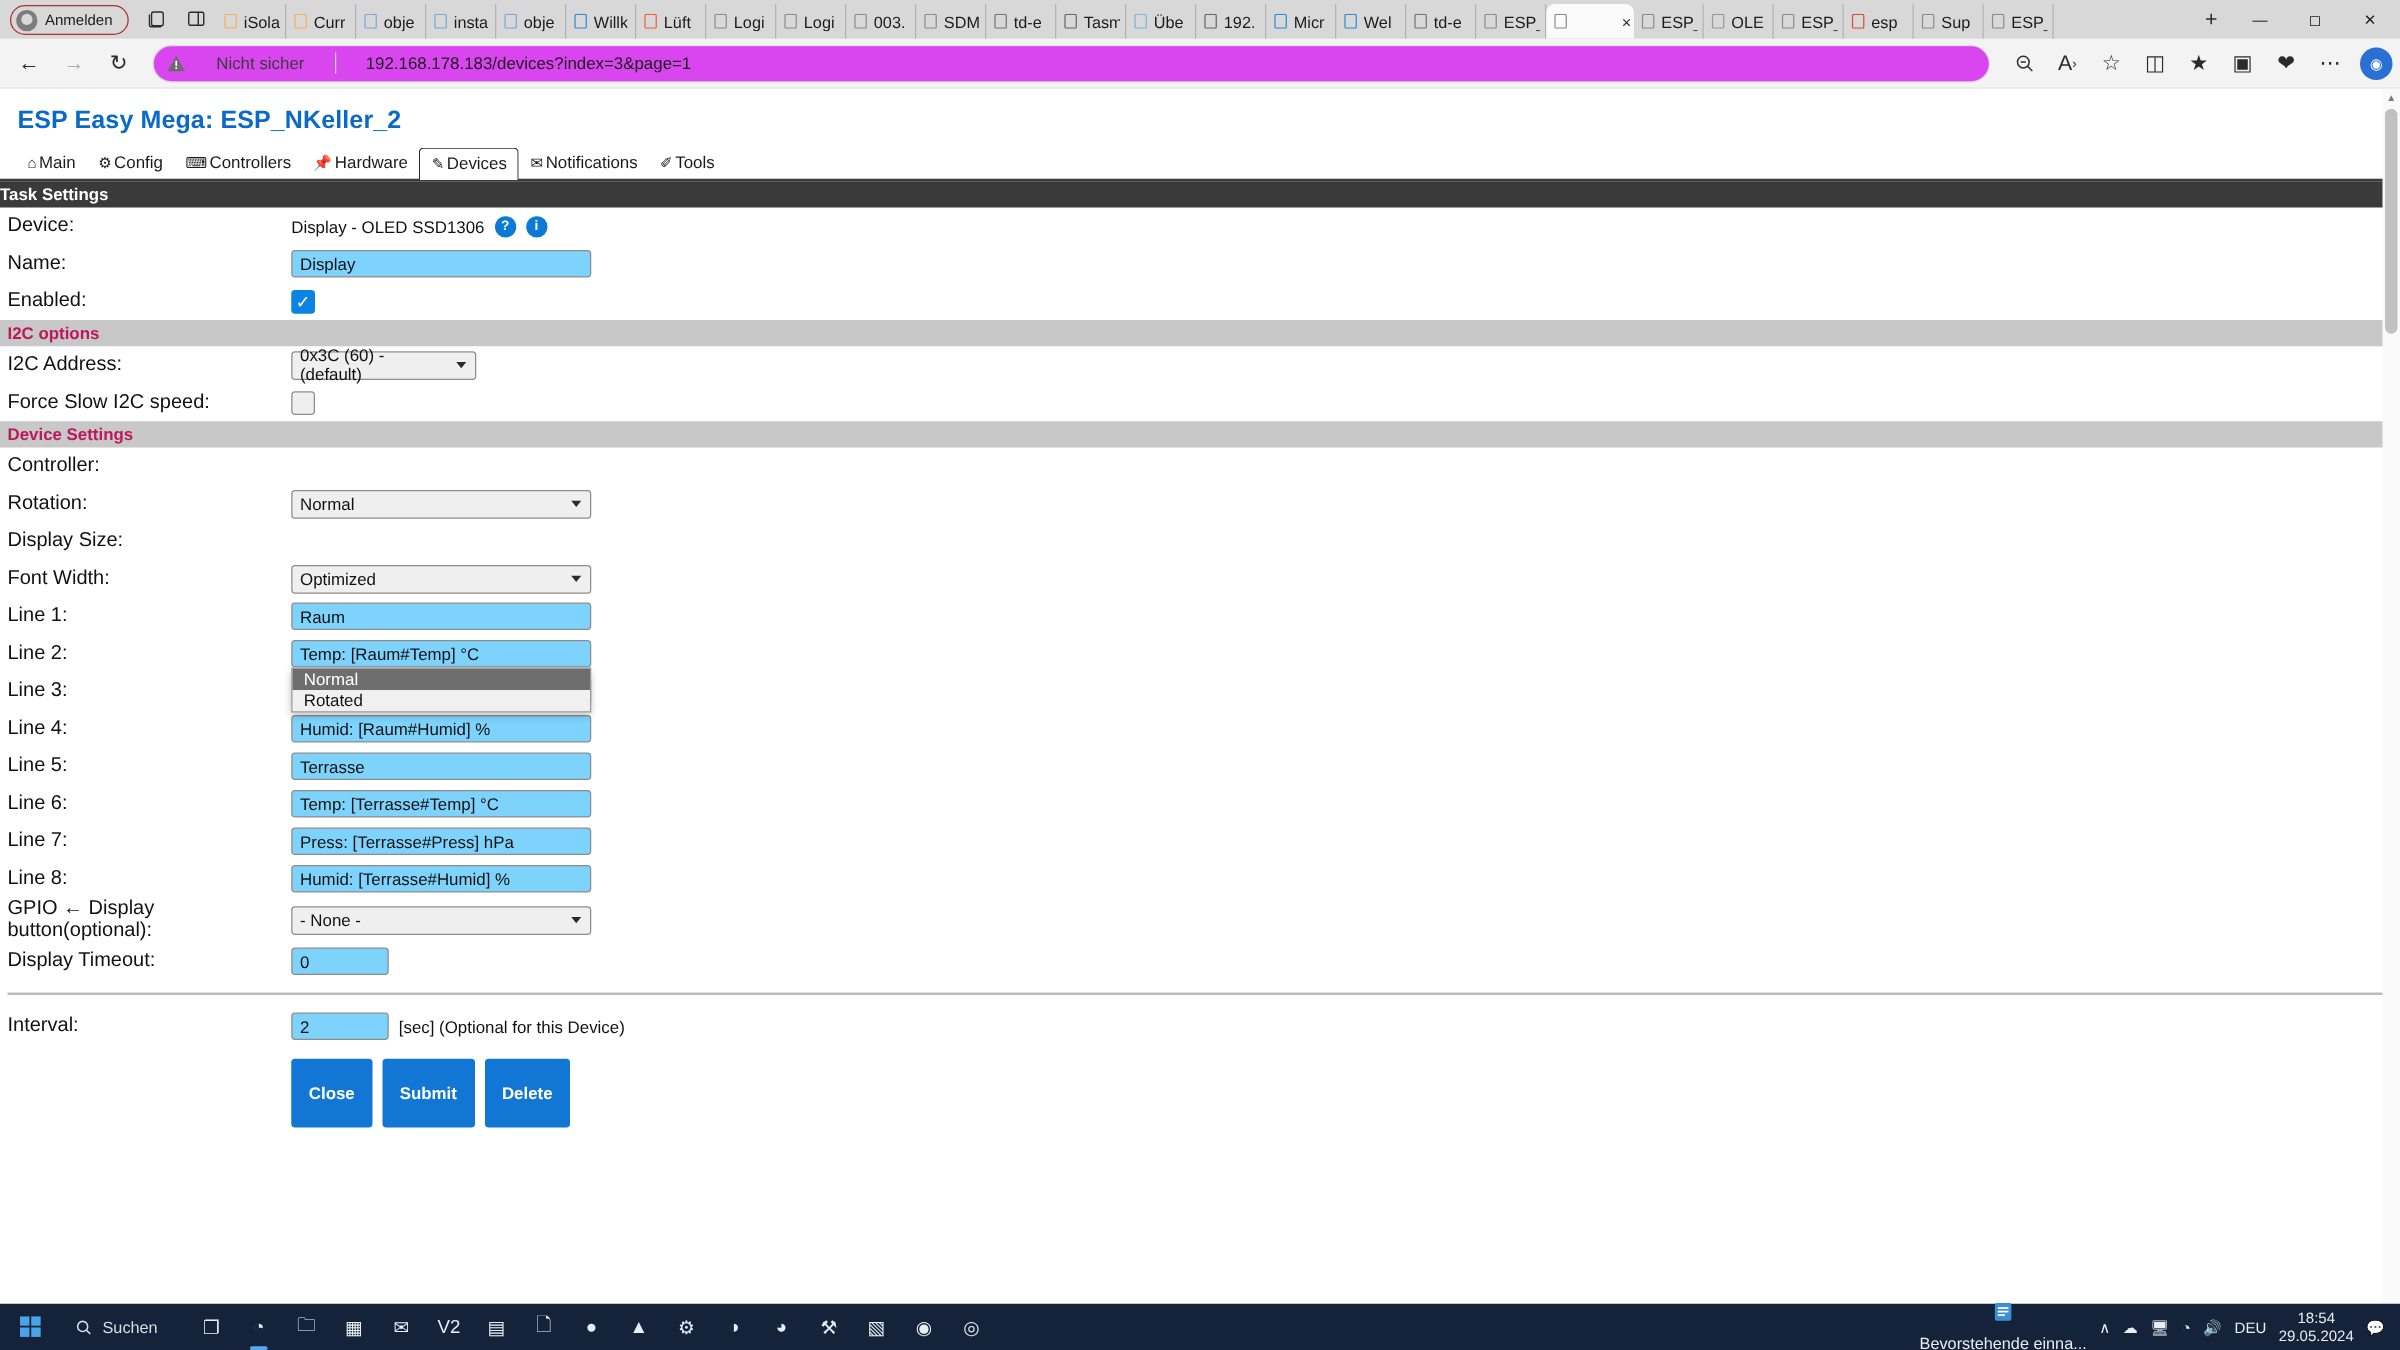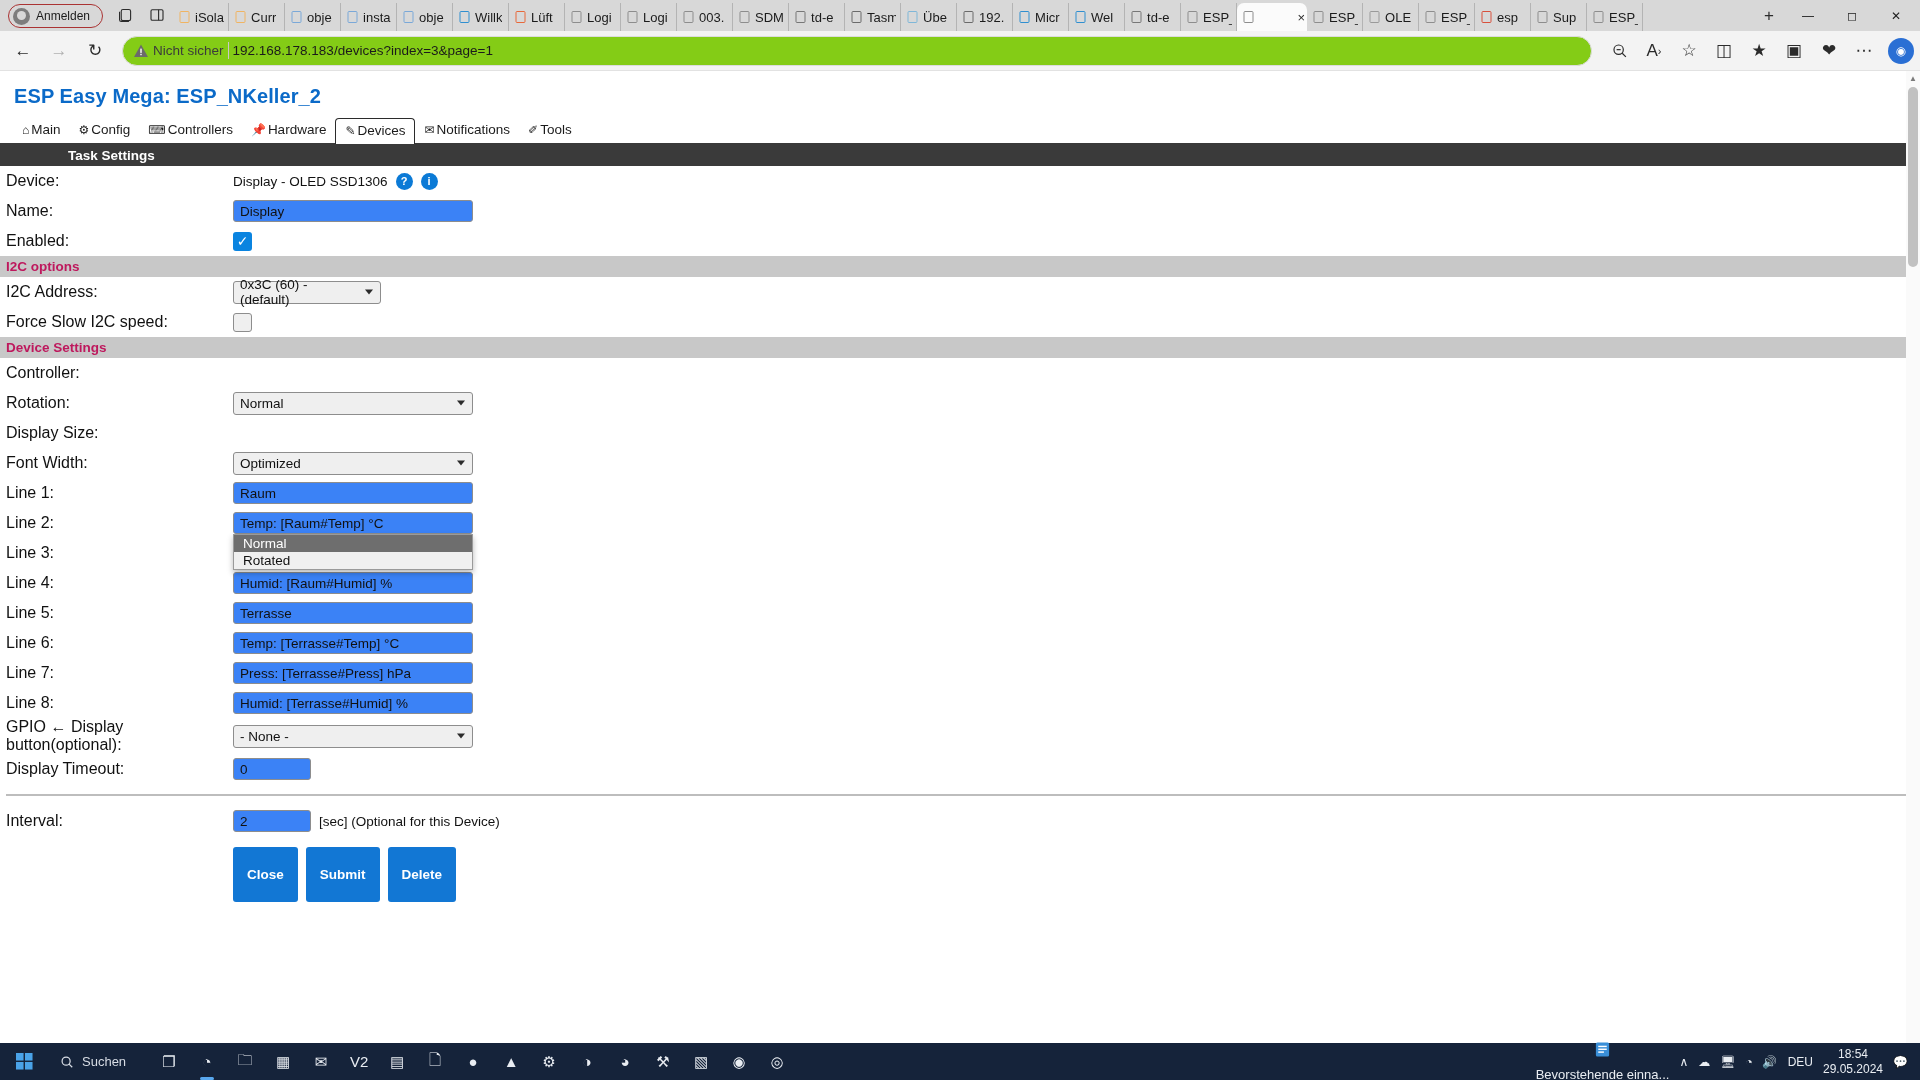--- a/index.html
+++ b/index.html
@@ -64,22 +64,22 @@
   .navbar {
     height: 40px; background: #f3f3f3; display: flex; align-items: center;
     padding: 0 6px; gap: 2px; border-bottom: 1px solid #e2e2e2;
   }
   .nav-btn {
     width: 34px; height: 32px; display: flex; align-items: center; justify-content: center;
     color: #2b2b2b; font-size: 17px; border-radius: 4px; flex: none;
   }
   .nav-btn.dim { color: #b0b0b0; }
   .omnibox {
-    flex: 1; height: 30px; background: #84cc16; border-radius: 15px;
-    display: flex; align-items: center; padding: 0 10px; gap: 4px;
+    flex: 1; height: 30px; background: #d946ef; border-radius: 15px;
+    display: flex; align-items: center; padding: 0 10px; gap: 24px;
     margin: 0 8px; border: 1px solid #dcdcdc; min-width: 0;
   }
   .warn-ico { width: 16px; height: 16px; flex: none; }
   .notsecure { font-size: 13.5px; color: #3b3b3b; white-space: nowrap; }
   .omni-sep { width: 1px; height: 17px; background: #c8c8c8; flex: none; }
   .omni-url { font-size: 13.5px; color: #1b1b1b; white-space: nowrap; overflow: hidden; }
   .nav-right { display: flex; align-items: center; gap: 1px; flex: none; }
   .avatar-circ {
     width: 26px; height: 26px; border-radius: 50%;
     background: #2a6fd4; color: #fff; font-size: 12px;
@@ -111,33 +111,33 @@
     height: 25px; white-space: nowrap;
   }
   .ntab.active {
     background: #ffffff; border: 1px solid #2b2b2b; border-bottom: none;
     border-radius: 4px 4px 0 0; height: 26px; margin-bottom: -1px; position: relative; z-index: 2;
   }
   .ntab .nico { font-size: 12px; display: inline-block; }
 
   .sect-header {
     background: #3a3a3a; color: #ffffff; font-weight: bold; font-size: 13.5px;
-    height: 21px; line-height: 21px; padding-left: 68px;
+    height: 21px; line-height: 21px; 
   }
   .sect-sub {
     background: #c8c8c8; color: #be185d; font-weight: bold; font-size: 13.5px;
     height: 21px; line-height: 21px; padding-left: 6px;
   }
 
   .frow { display: flex; align-items: center; min-height: 30px; padding-left: 6px; position: relative; }
   .flabel { width: 227px; font-size: 16px; color: #111111; flex: none; }
   .fctrl { flex: 1; display: flex; align-items: center; gap: 8px; }
 
   .txtin {
-    background: #3b82f6; border: 1px solid #8d8d8d; border-radius: 3px;
+    background: #7dd3fc; border: 1px solid #8d8d8d; border-radius: 3px;
     height: 22px; font-size: 13.5px; color: #111111;
     padding: 0 6px; width: 240px; font-family: "Liberation Sans", sans-serif;
     display: flex; align-items: center;
   }
   .txtin.small { width: 78px; }
   .sel {
     background: #efefef; border: 1px solid #8d8d8d; border-radius: 3px;
     height: 23px; font-size: 13.5px; color: #111111;
     padding: 0 22px 0 6px; width: 240px; position: relative;
     display: flex; align-items: center;

